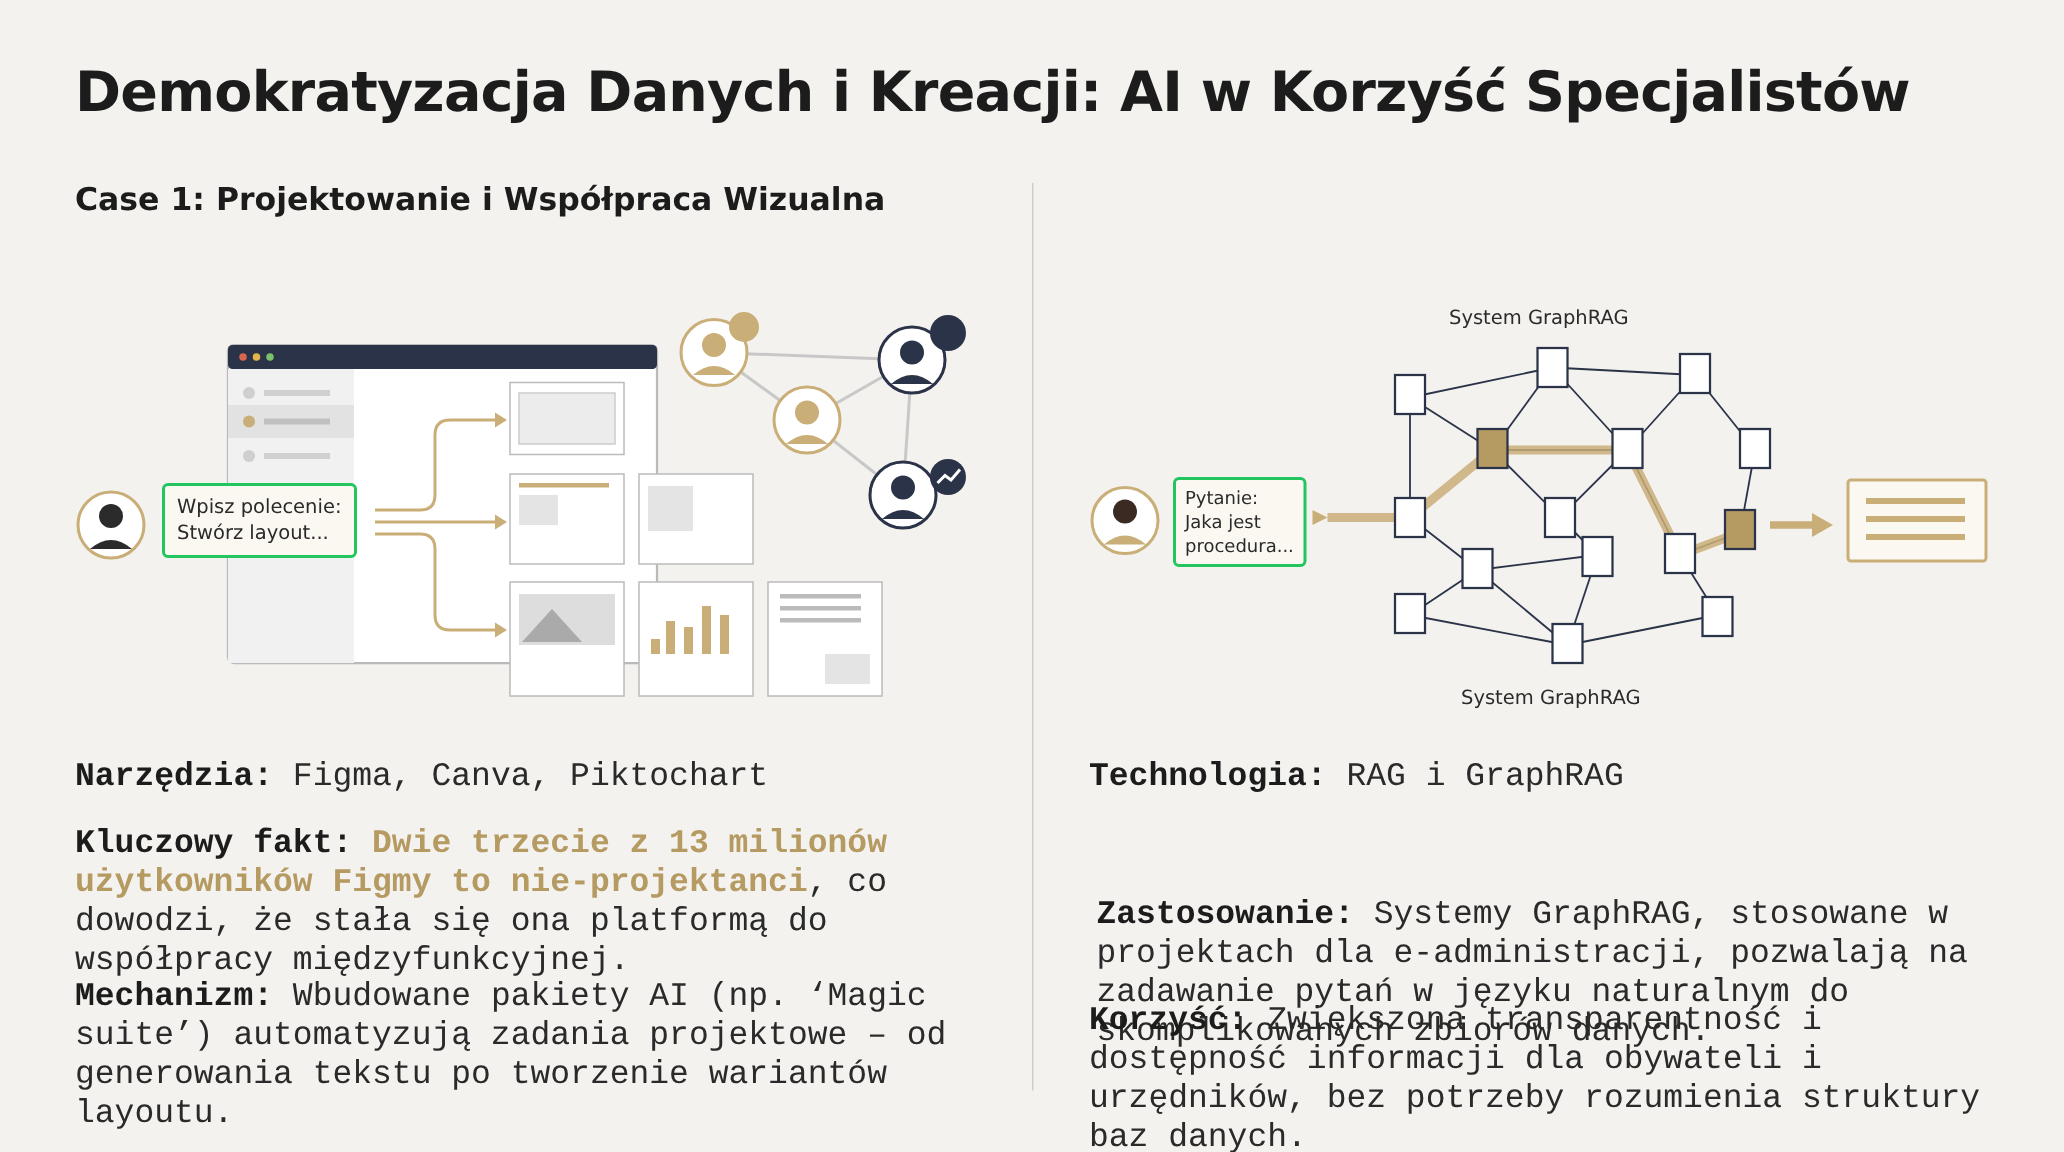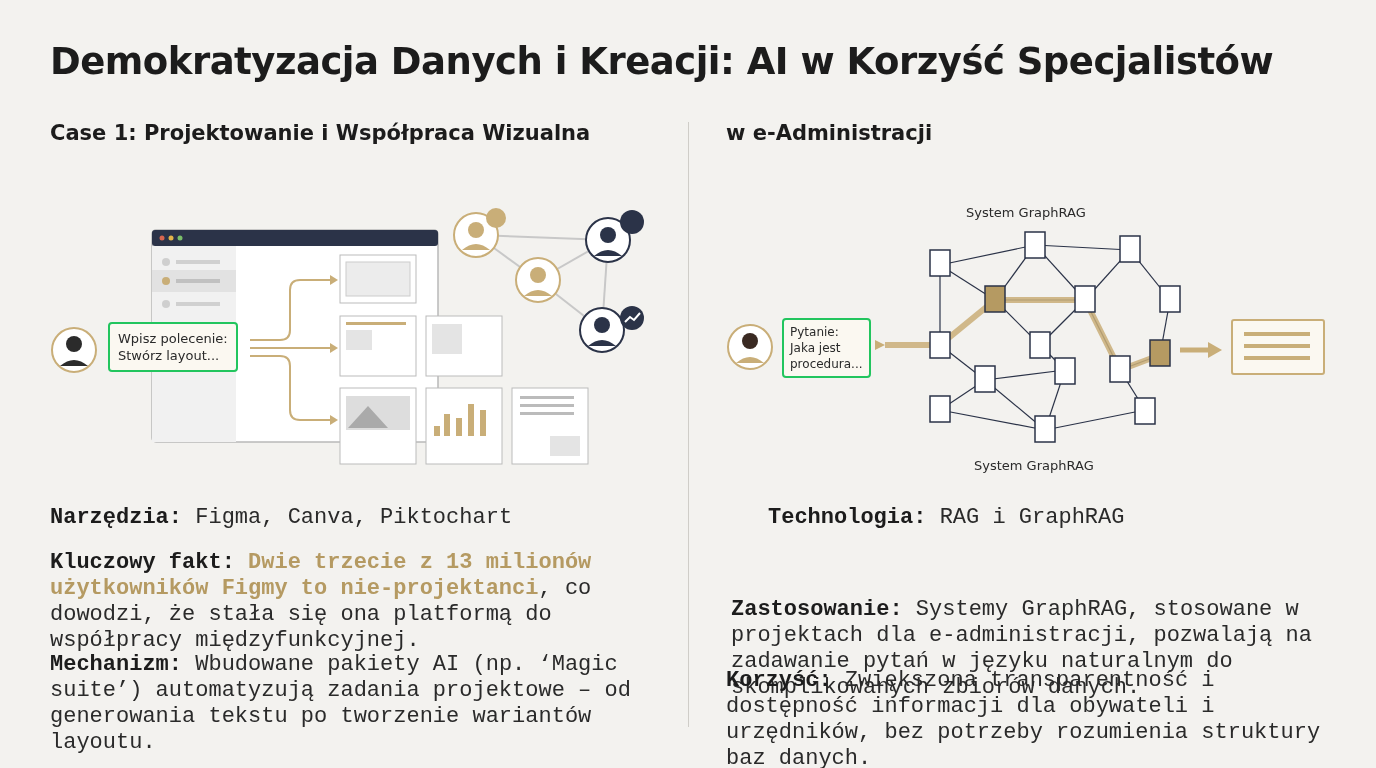--- a/index.html
+++ b/index.html
@@ -15,21 +15,20 @@
   .prompt-box { position:absolute; border:2px solid #22c55e; background:#fbf8f1; border-radius:4px; font-size:13px; color:#2a2a2a; padding:6px 8px; line-height:17px; }
 </style>
 </head>
 <body>
 
 <div class="title">Demokratyzacja Danych i Kreacji: AI w Korzyść Specjalistów</div>
 
 <div class="case-title" style="left:50px;top:118px;">Case 1: Projektowanie i Współpraca Wizualna</div>
 
 <div class="case-title" style="left:726px;top:118px;">
-  <div>w e-Administracji</div>
 </div>
 
 <div class="divider"></div>
 
 <svg class="diag" style="left:40px;top:200px;" width="640" height="280">
 
   <g>
     <rect x="112" y="30" width="286" height="212" rx="4" fill="#fff" stroke="#b9b9b9" stroke-width="1.5"></rect>
     <rect x="112" y="30" width="286" height="16" rx="3" fill="#2b3348"></rect>
     <circle cx="122" cy="38" r="2.5" fill="#d9664f"></circle>
@@ -182,21 +181,21 @@
 <div class="text-block" style="left:50px;top:505px;width:600px;">
   <b>Narzędzia:</b> <span>Figma, Canva, Piktochart</span>
 </div>
 <div class="text-block" style="left:50px;top:550px;width:600px;">
   <b>Kluczowy fakt:</b> <span class="hl">Dwie trzecie z 13 milionów użytkowników Figmy to nie-projektanci</span><span>, co dowodzi, że stała się ona platformą do współpracy międzyfunkcyjnej.</span>
 </div>
 <div class="text-block" style="left:50px;top:652px;width:600px;">
   <b>Mechanizm:</b> <span>Wbudowane pakiety AI (np. ‘Magic suite’) automatyzują zadania projektowe – od generowania tekstu po tworzenie wariantów layoutu.</span>
 </div>
 
-<div class="text-block" style="left:768px;top:505px;width:600px;">
+<div class="text-block" style="left:726px;top:505px;width:600px;">
   <b>Technologia:</b> <span>RAG i GraphRAG</span>
 </div>
 <div class="text-block" style="left:731px;top:550px;width:600px;margin-top:47px;">
   <b>Zastosowanie:</b> <span>Systemy GraphRAG, stosowane w projektach dla e-administracji, pozwalają na zadawanie pytań w języku naturalnym do skomplikowanych zbiorów danych.</span>
 </div>
 <div class="text-block" style="left:726px;top:652px;width:600px;margin-top:16px;">
   <b>Korzyść:</b> <span>Zwiększona transparentność i dostępność informacji dla obywateli i urzędników, bez potrzeby rozumienia struktury baz danych.</span>
 </div>
 
 </body></html>

